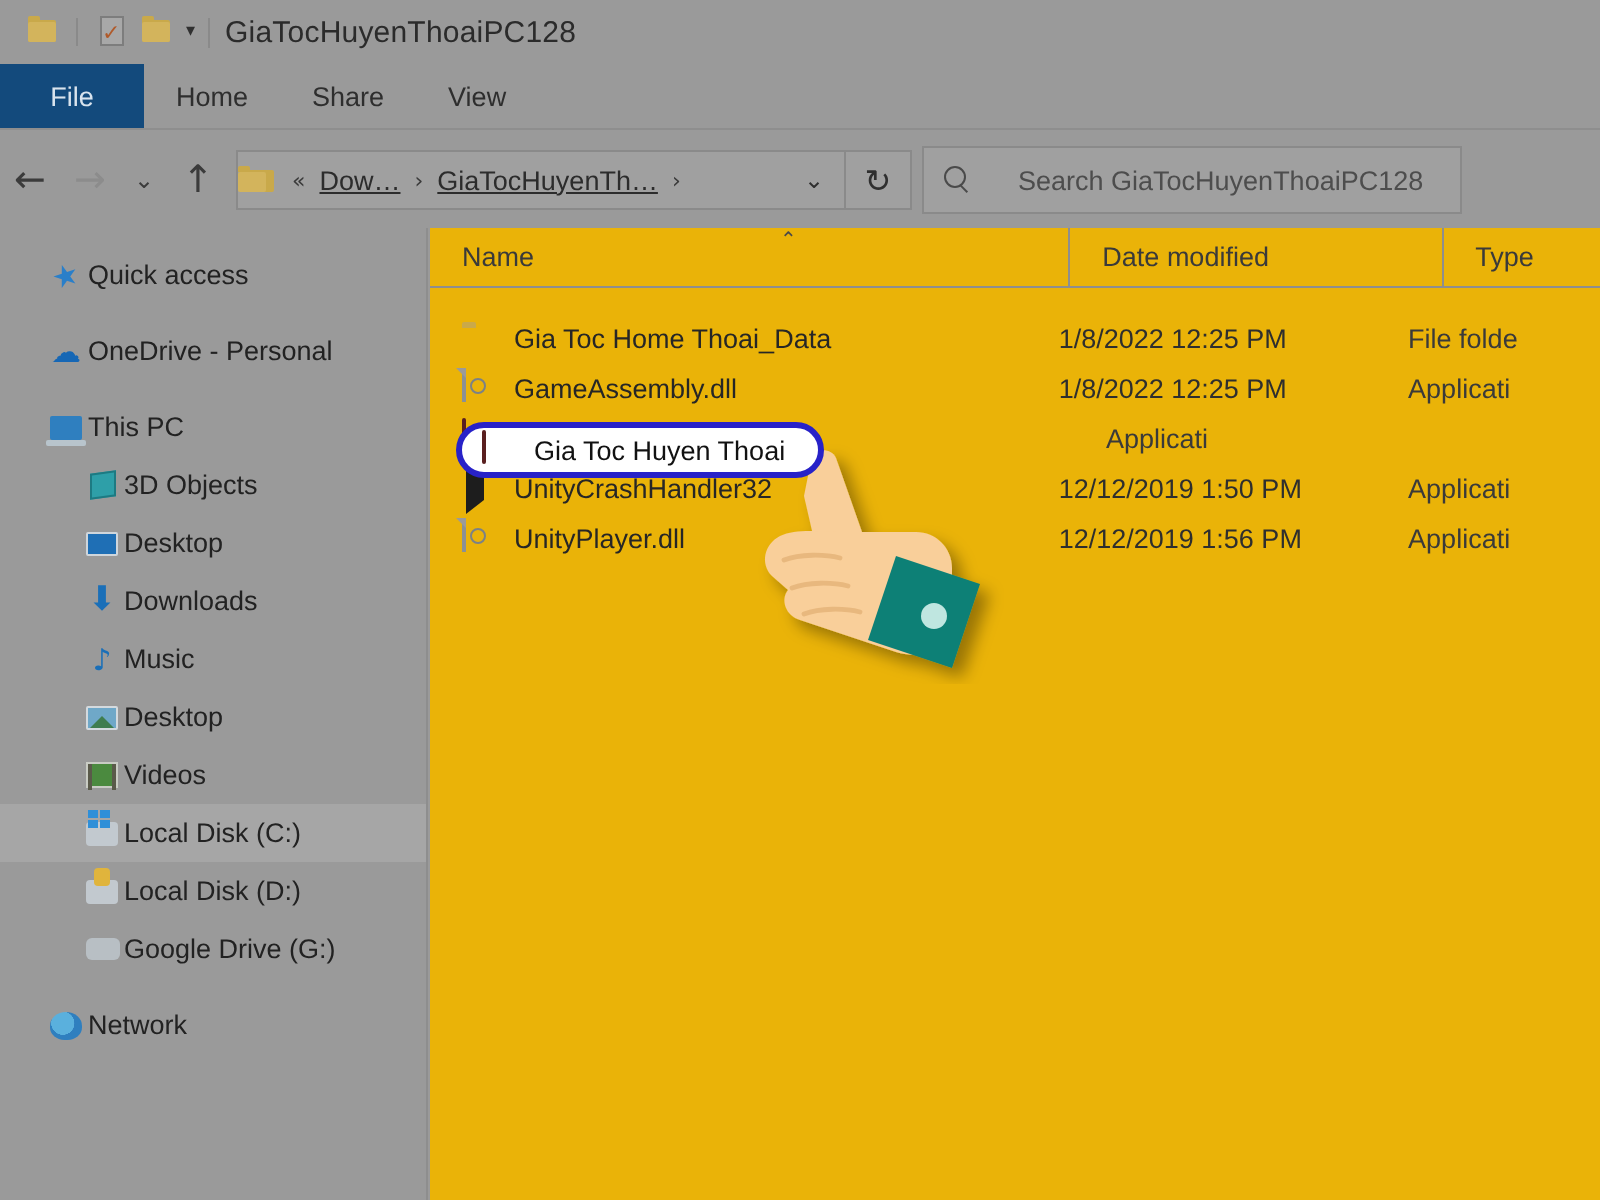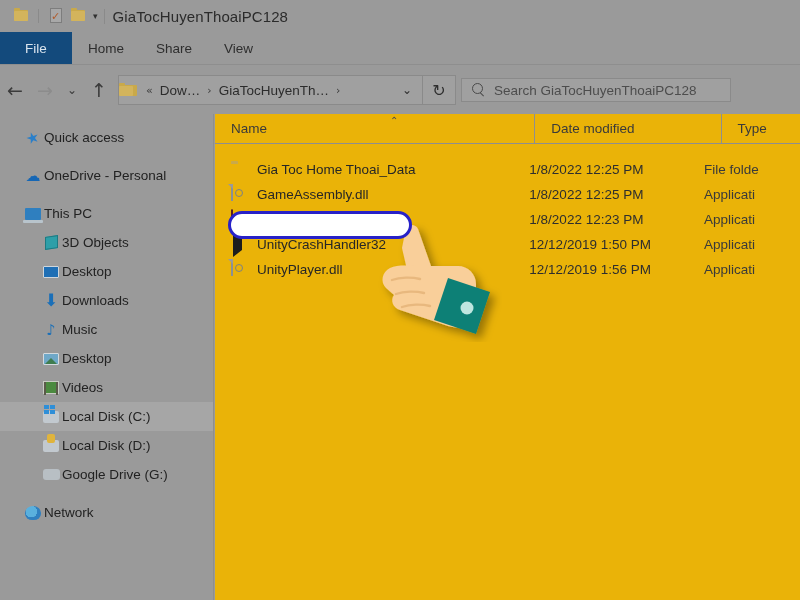--- a/index.html
+++ b/index.html
@@ -87,40 +87,40 @@
   .navbtn.disabled { color: #8c8c8c; }
   .navbtn.small { font-size: 12px; width: 24px; }
   .addrbox {
     flex: 0 0 auto; width: 338px; height: 30px; margin-left: 4px;
     background: #a0a0a0; border: 1px solid #8a8a8a;
     display: flex; align-items: center;
   }
   .addr-folder { width: 22px; display:flex; align-items:center; justify-content:center; position: relative;}
   .addr-folder .folder-sm { position: static; }
   .crumb {
-    font-size: 13.5px; color: #2c2c2c; padding: 0 2px; white-space: nowrap;
+    font-size: 13.5px; color: #2c2c2c; padding: 0 2px; white-space: nowrap; text-decoration: underline;
   }
   .crumb-sep {
     font-size: 11px; color: #3a3a3a; padding: 0 5px;
     font-family: "DejaVu Sans", sans-serif;
   }
   .addr-spacer { flex: 1; }
   .addr-caret {
     width: 30px; text-align: center; font-size: 12px; color: #2f2f2f;
     font-family: "DejaVu Sans", sans-serif;
   }
   .addr-divider { width: 1px; height: 28px; background: #8a8a8a; }
   .refresh {
     width: 32px; text-align: center; font-size: 16px; color: #2f2f2f;
     font-family: "DejaVu Sans", sans-serif;
   }
   .searchbox {
-    flex: 0 0 auto; width: 270px; height: 24px; margin-left: 5px;
+    flex: 0 0 auto; width: 270px; height: 34px; margin-left: 5px;
     background: #a0a0a0; border: 1px solid #8a8a8a;
-    display: flex; align-items: center; gap: 8px; padding-left: 10px;
+    display: flex; align-items: center; gap: 23px; padding-left: 10px;
   }
   .search-icon {
     width: 14px; height: 14px; position: relative; flex: 0 0 auto;
   }
   .search-icon::before {
     content: ""; position: absolute; left: 0; top: 0;
     width: 9px; height: 9px; border: 1.4px solid #4a4a4a; border-radius: 50%;
   }
   .search-icon::after {
     content: ""; position: absolute; left: 8px; top: 9px;
@@ -422,21 +422,20 @@
       </div>
       <div class="cell-date">1/8/2022 12:25 PM</div>
       <div class="cell-type">Applicati</div>
     </div>
 
     <div class="row">
       <div class="cell-name">
         <span class="file-ico"><span class="fi-game"></span></span>
         <span style="visibility:hidden">Gia Toc Huyen Thoai</span>
       </div>
-      <div class="cell-date">1/8/2022 12:23 PM</div>
       <div class="cell-type">Applicati</div>
     </div>
 
     <div class="row">
       <div class="cell-name">
         <span class="file-ico"><span class="fi-unity"></span></span>
         <span>UnityCrashHandler32</span>
       </div>
       <div class="cell-date">12/12/2019 1:50 PM</div>
       <div class="cell-type">Applicati</div>
@@ -446,20 +445,24 @@
       <div class="cell-name">
         <span class="file-ico"><span class="fi-dll"></span></span>
         <span>UnityPlayer.dll</span>
       </div>
       <div class="cell-date">12/12/2019 1:56 PM</div>
       <div class="cell-type">Applicati</div>
     </div>
   </div>
 
   <div class="sel-oval"></div>
+  <div class="sel-row-text">
+    <span class="file-ico"><span class="fi-game"></span></span>
+    <span>Gia Toc Huyen Thoai</span>
+  </div>
 
   <div class="hand">
     <svg width="130" height="120" viewBox="0 0 130 120">
       <defs>
         <filter id="shw" x="-30%" y="-30%" width="180%" height="180%">
           <feDropShadow dx="5" dy="5" stdDeviation="4" flood-color="#000000" flood-opacity="0.35"></feDropShadow>
         </filter>
       </defs>
       <g filter="url(#shw)">
 

